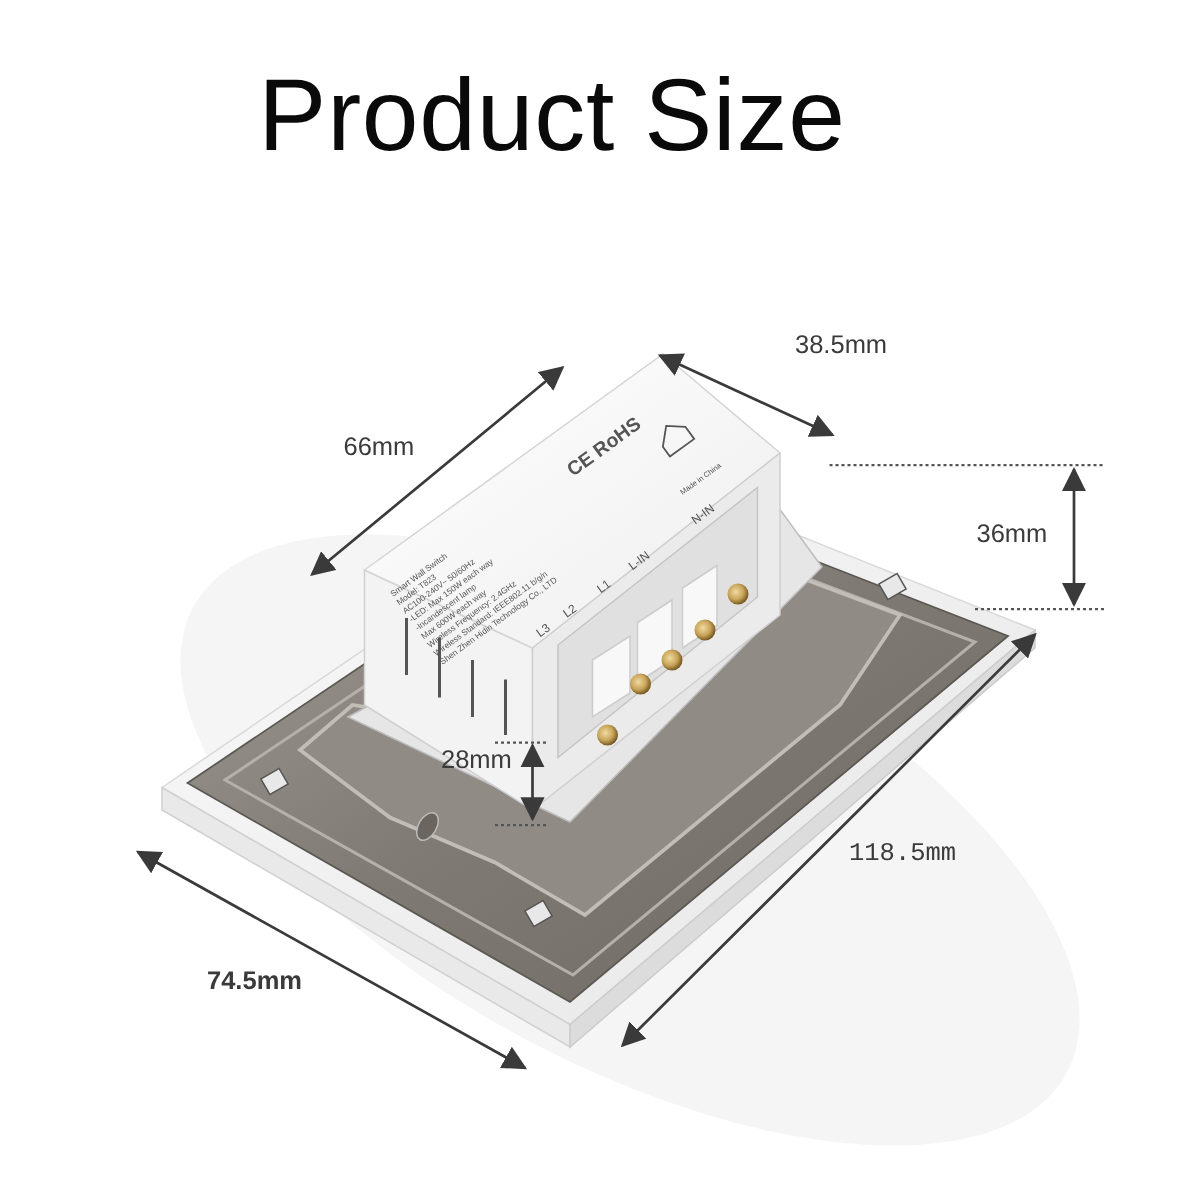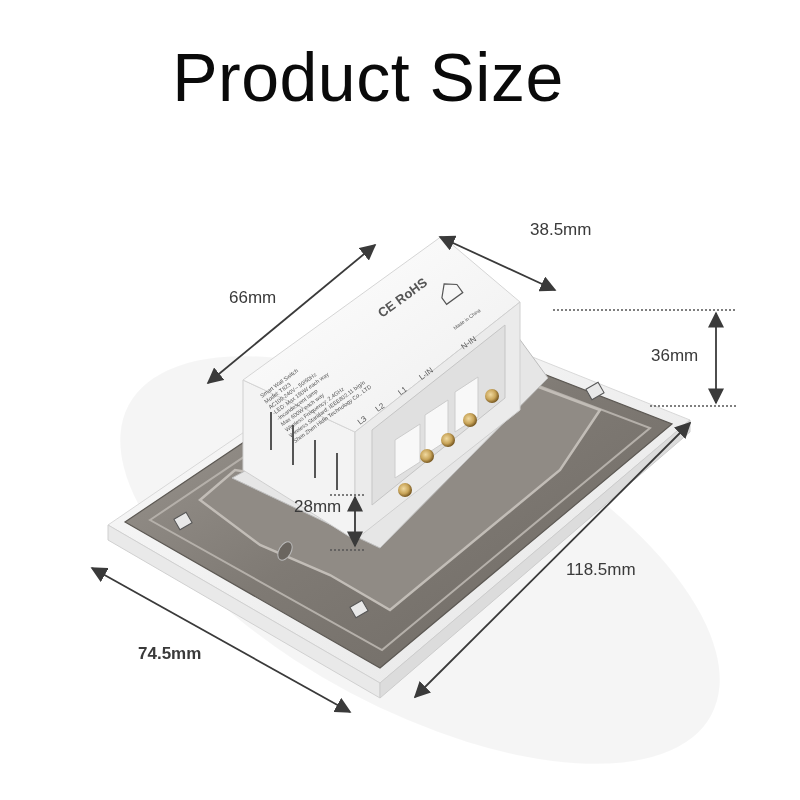--- a/index.html
+++ b/index.html
@@ -126,14 +126,14 @@
     <line x1="650" y1="406" x2="737" y2="406"></line>
     <line x1="330" y1="495" x2="365" y2="495"></line>
     <line x1="330" y1="550" x2="365" y2="550"></line>
   </g>
 </svg>
 
 <div class="dim" style="left:486px;top:220px;margin-left:44px;">38.5mm</div>
 <div class="dim" style="left:229px;top:288px;">66mm</div>
 <div class="dim" style="left:651px;top:346px;">36mm</div>
 <div class="dim" style="left:280px;top:497px;margin-left:14px;">28mm</div>
-<div class="dim" style="left:566px;top:560px;">118.5mm</div>
+<div class="dim" style="left:566px;top:560px;font-family:Liberation Mono, monospace;">118.5mm</div>
 <div class="dim" style="left:138px;top:644px;font-weight:bold;">74.5mm</div>
 
 </body></html>

